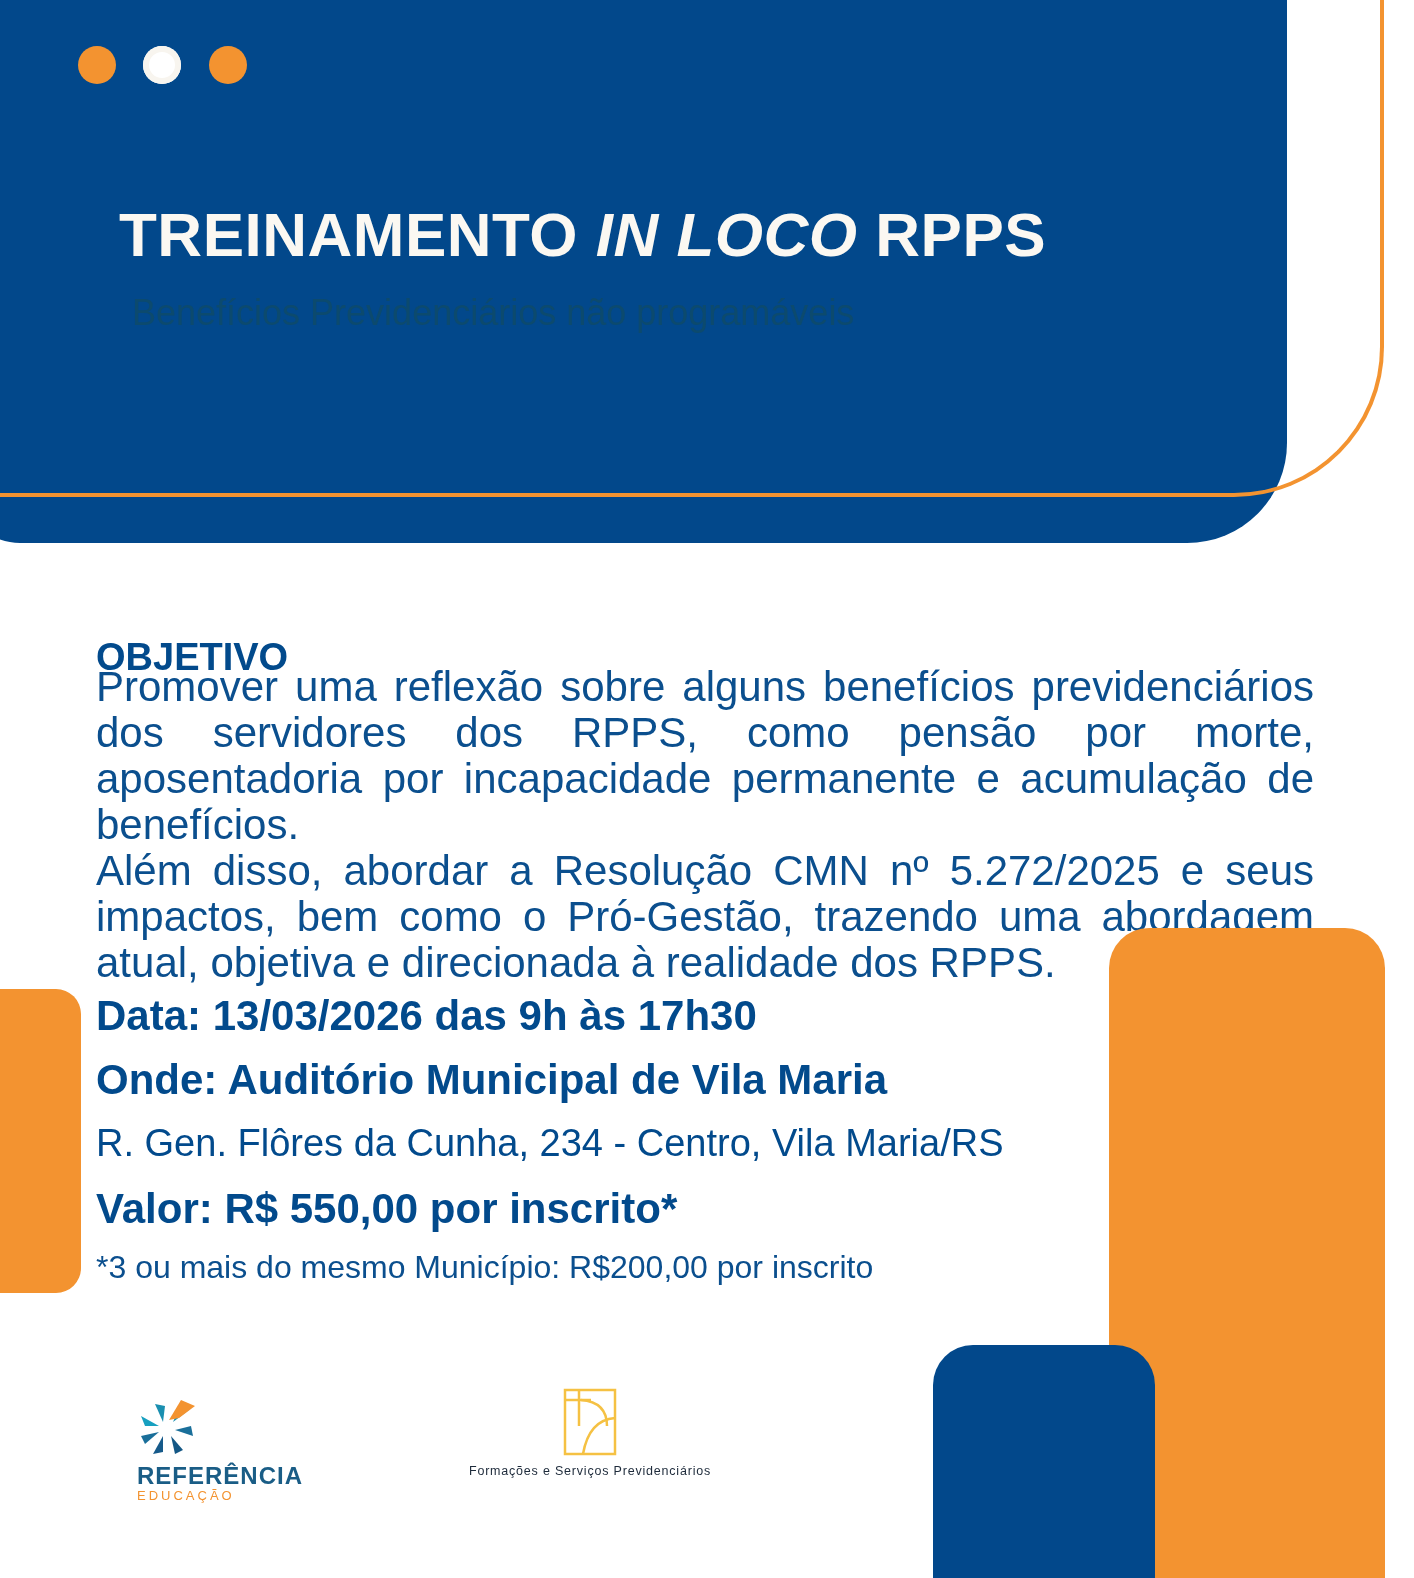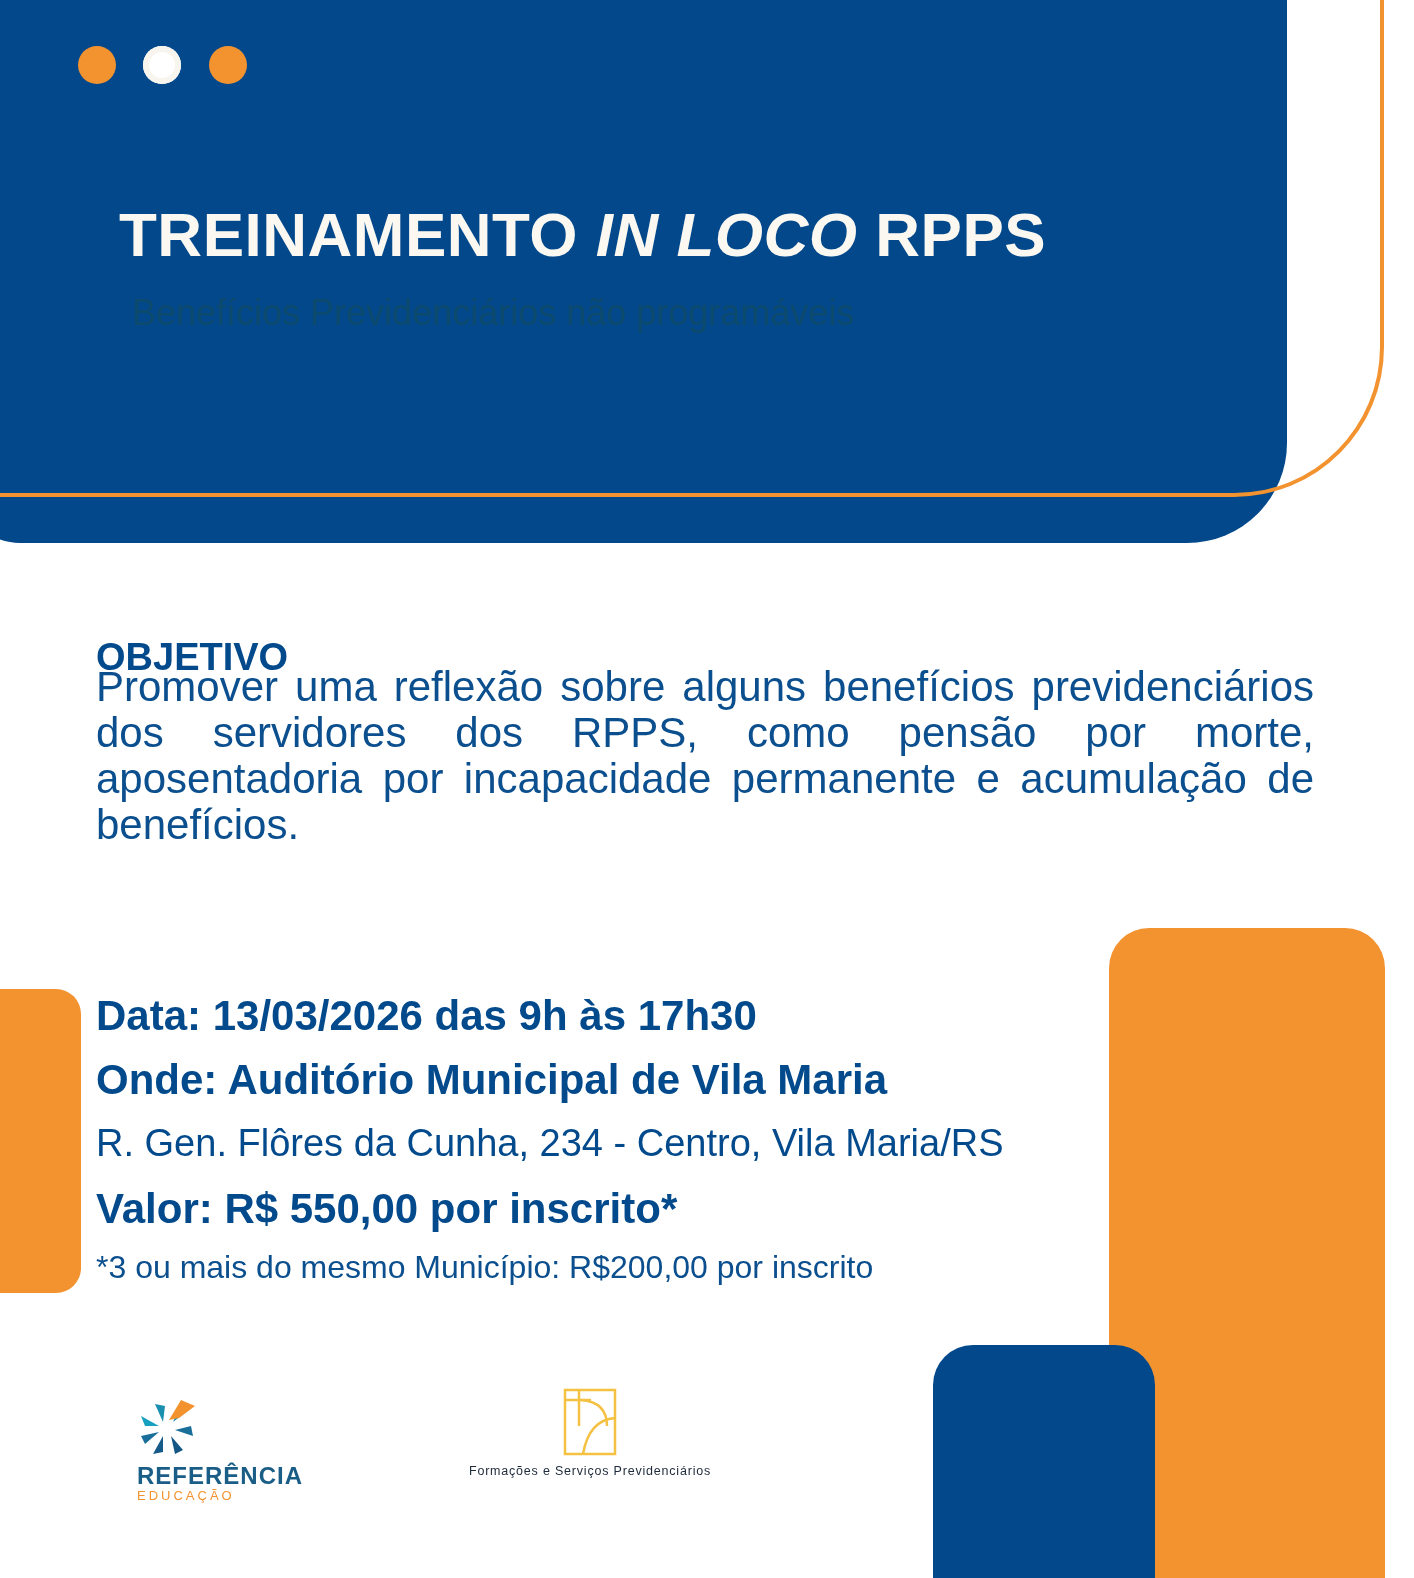--- a/index.html
+++ b/index.html
@@ -66,20 +66,21 @@
 
 <h1 class="title"><span>TREINAMENTO </span><em>IN LOCO</em><span> RPPS</span></h1>
 
 <div class="subtitles">
   <div>Benefícios Previdenciários não programáveis</div>
 </div>
 
 <h2 class="objective-heading">OBJETIVO</h2>
 <div class="objective-body">
   <p>Promover uma reflexão sobre alguns benefícios previdenciários dos servidores dos RPPS, como pensão por morte, aposentadoria por incapacidade permanente e acumulação de benefícios.</p>
+  <p>Além disso, abordar a Resolução CMN nº 5.272/2025 e seus impactos, bem como o Pró-Gestão, trazendo uma abordagem atual, objetiva e direcionada à realidade dos RPPS.</p>
 </div>
 
 <div class="tab-left"></div>
 <div class="block-orange"></div>
 <div class="block-blue"></div>
 
 <div class="info bold" style="top:992px;">Data: 13/03/2026 das 9h às 17h30</div>
 <div class="info bold" style="top:1056px;">Onde: Auditório Municipal de Vila Maria</div>
 <div class="info reg" style="top:1122px;">R. Gen. Flôres da Cunha, 234 - Centro, Vila Maria/RS</div>
 <div class="info bold" style="top:1185px;">Valor: R$ 550,00 por inscrito*</div>

